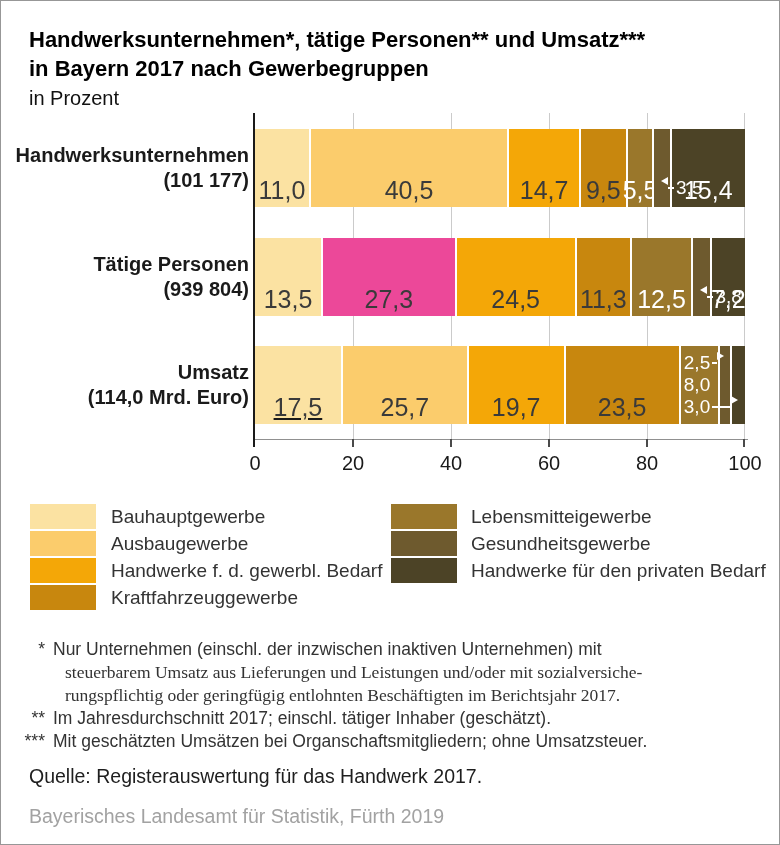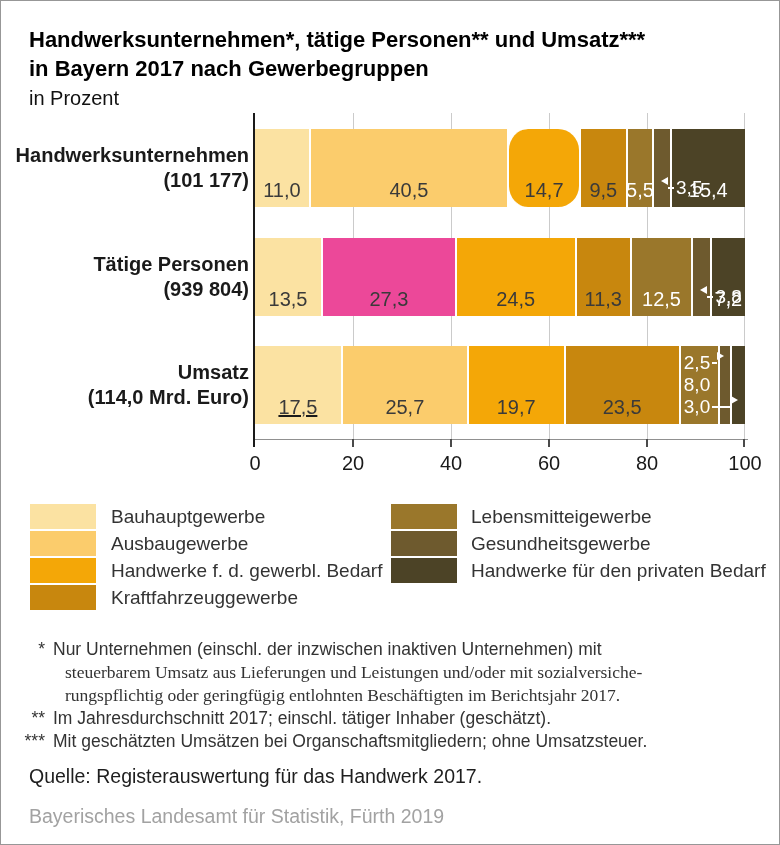--- a/index.html
+++ b/index.html
@@ -18,21 +18,21 @@
   .chart { position:absolute; left:0; top:110px; width:780px; height:380px; }
   .plot { position:absolute; left:254px; top:0; width:490px; height:328px; }
   .gridline { position:absolute; top:2px; bottom:0; width:1px; background:#cbcbcb; z-index:0; }
   .zero-line { position:absolute; left:-2px; top:2px; width:2px; height:334px; background:#1a1a1a; z-index:3; }
   .axis-line { position:absolute; left:0; top:328px; width:calc(100% + 3px); height:1px; background:#909090; z-index:1; }
   .tick { position:absolute; top:328px; width:2px; height:8px; background:#4a4a4a; z-index:2; }
   .tick-label { position:absolute; top:341px; width:60px; text-align:center; font-size:20px; color:#1a1a1a; }
   .bar { position:absolute; left:0; width:100%; height:78px; display:flex; z-index:2; }
   .seg { position:relative; display:flex; align-items:center; justify-content:center; height:100%; }
   .seg + .seg { border-left:2px solid #fff; }
-  .seg-label { font-size:20px; white-space:nowrap;margin-top:44px; }
+  .seg-label { font-size:25px; white-space:nowrap;margin-top:44px; }
   .row-label { position:absolute; left:4px; width:244px; height:78px;
     display:flex; flex-direction:column; justify-content:center;
     text-align:right; font-weight:bold; font-size:20px; line-height:25px; color:#1a1a1a; }
   .callout { position:absolute; display:flex; color:#fff;
     font-size:19px; white-space:nowrap; z-index:4; }
   .ah-left { width:0; height:0; border-top:4px solid transparent; border-bottom:4px solid transparent; border-right:7px solid #fff; }
   .ah-right { width:0; height:0; border-top:4px solid transparent; border-bottom:4px solid transparent; border-left:7px solid #fff; }
   .aline { height:2px; background:#fff; align-self:center; }
   .co-text-l { margin-left:2px; }
   .co-text-r { margin-right:2px; }
@@ -97,21 +97,21 @@
       <div class="tick-label" style="left:362px">80</div>
       <div class="tick-label" style="left:460px">100</div>
 
     <div class="bar" style="top: 18px;">
           <div class="seg" style="width: 10.989%; background: rgb(251, 226, 162);">
             <span class="seg-label" style="color: rgb(58, 58, 58);">11,0</span>
           </div>
           <div class="seg" style="width: 40.4595%; background: rgb(251, 204, 108);">
             <span class="seg-label" style="color: rgb(58, 58, 58);">40,5</span>
           </div>
-          <div class="seg" style="width: 14.6853%; background: rgb(244, 167, 7); border-radius: 21px;">
+          <div class="seg" style="width: 14.6853%; background: rgb(244, 167, 7);">
             <span class="seg-label" style="color: rgb(58, 58, 58);">14,7</span>
           </div>
           <div class="seg" style="width: 9.49051%; background: rgb(200, 135, 14);">
             <span class="seg-label" style="color: rgb(58, 58, 58);">9,5</span>
           </div>
           <div class="seg" style="width: 5.49451%; background: rgb(154, 119, 43);">
             <span class="seg-label" style="color: rgb(255, 255, 255);">5,5</span>
           </div>
           <div class="seg" style="width: 3.4965%; background: rgb(110, 90, 46);"></div>
           <div class="seg" style="width: 15.3846%; background: rgb(76, 67, 38);">

